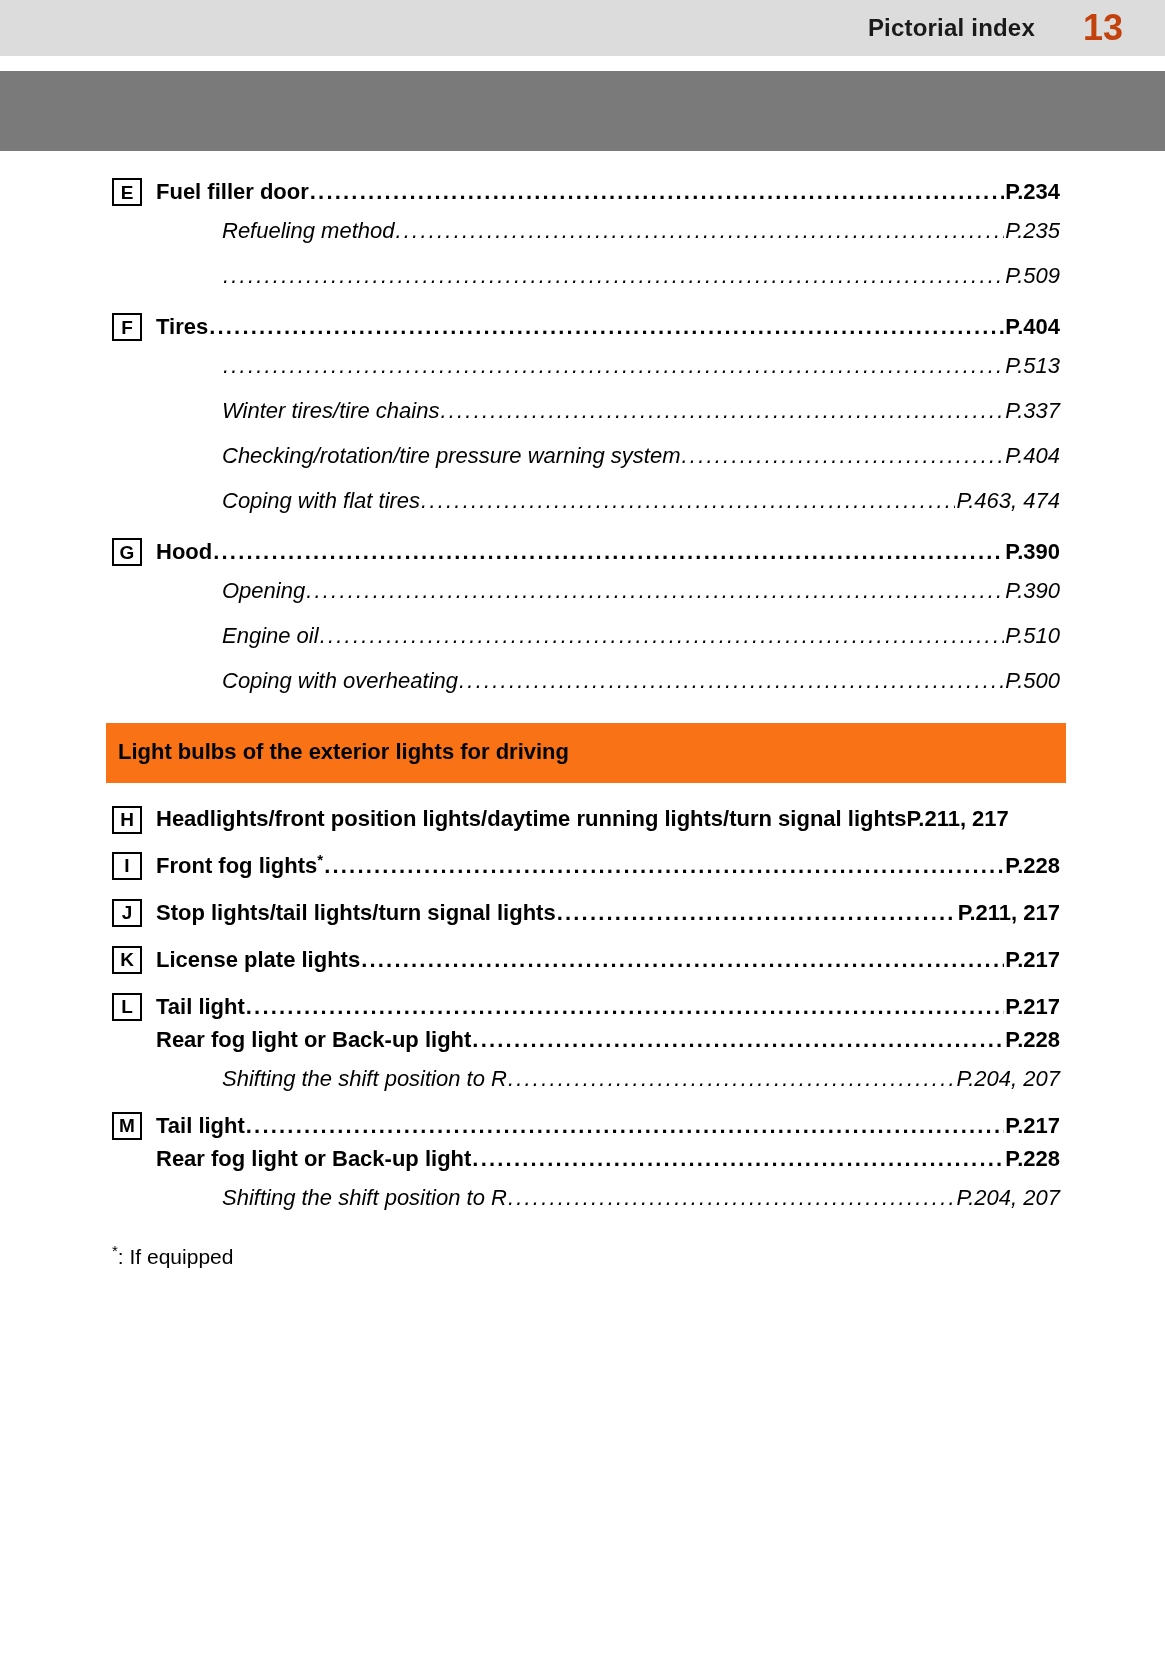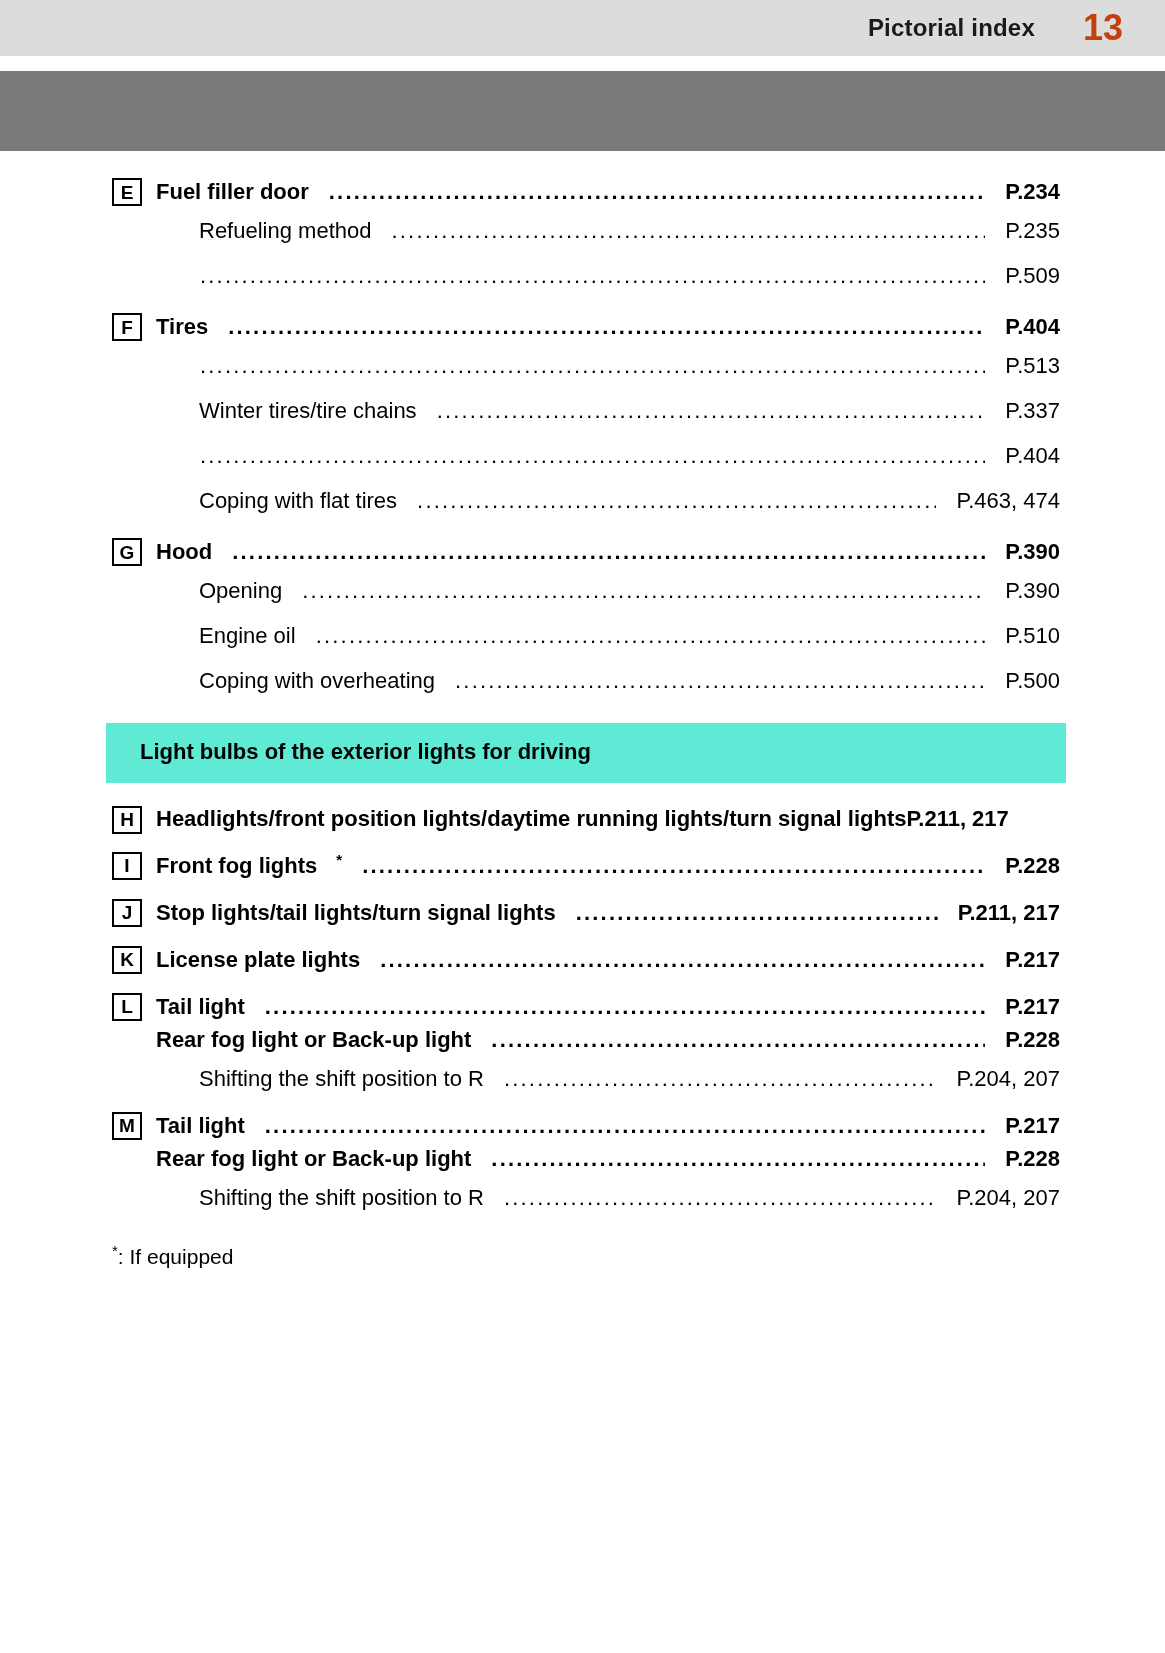--- a/index.html
+++ b/index.html
@@ -82,55 +82,55 @@
   }
 
   
   .leader {
     display: flex;
     align-items: flex-start;
     width: 100%;
     font-size: 22px;
     line-height: 1.5;
     white-space: nowrap;
-    gap: 19px;
   }
   .leader .lbl { flex: 0 0 auto; }
   .leader .dots {
     flex: 1 1 auto;
     overflow: hidden;
     white-space: nowrap;
     margin: 0 1px;
     letter-spacing: 2.2px;
     color: #000;
     font-size: 22px;
   }
   .leader .pg { flex: 0 0 auto; }
 
   .bold { font-weight: bold; }
 
   
   .sub-list {
-    margin-left: 43px;
+    margin-left: 66px;
     margin-top: 6px;
+    font-style: italic;
   }
   .sub-list .leader { margin-top: 12px; }
   .sub-list .leader:first-child { margin-top: 0; }
 
   .sup {
     font-size: 15px;
     vertical-align: super;
     font-weight: bold;
   }
 
   
   .section-bar {
-    background: #5eead4;
+    background: #f97316;
     margin-top: 26px;
-    padding: 14px 0 16px 34px;
+    padding: 14px 0 16px 12px;
     box-sizing: border-box;
     margin-left: -6px;
     margin-right: -6px;
   }
   .section-bar .t1 {
     font-size: 22px;
     font-weight: bold;
     line-height: 1.35;
   }
   .section-bar .t2 {
@@ -207,20 +207,21 @@
         <div class="leader">
           <span class="dots">..................................................................................................</span>
           <span class="pg">P.513</span>
         </div>
         <div class="leader">
           <span class="lbl">Winter tires/tire chains</span>
           <span class="dots">..................................................................................................</span>
           <span class="pg">P.337</span>
         </div>
         <div class="leader">
+          <span class="lbl">Checking/rotation/tire pressure warning system</span>
           <span class="dots">..................................................................................................</span>
           <span class="pg">P.404</span>
         </div>
         <div class="leader">
           <span class="lbl">Coping with flat tires</span>
           <span class="dots">..................................................................................................</span>
           <span class="pg">P.463, 474</span>
         </div>
       </div>
     </div>

